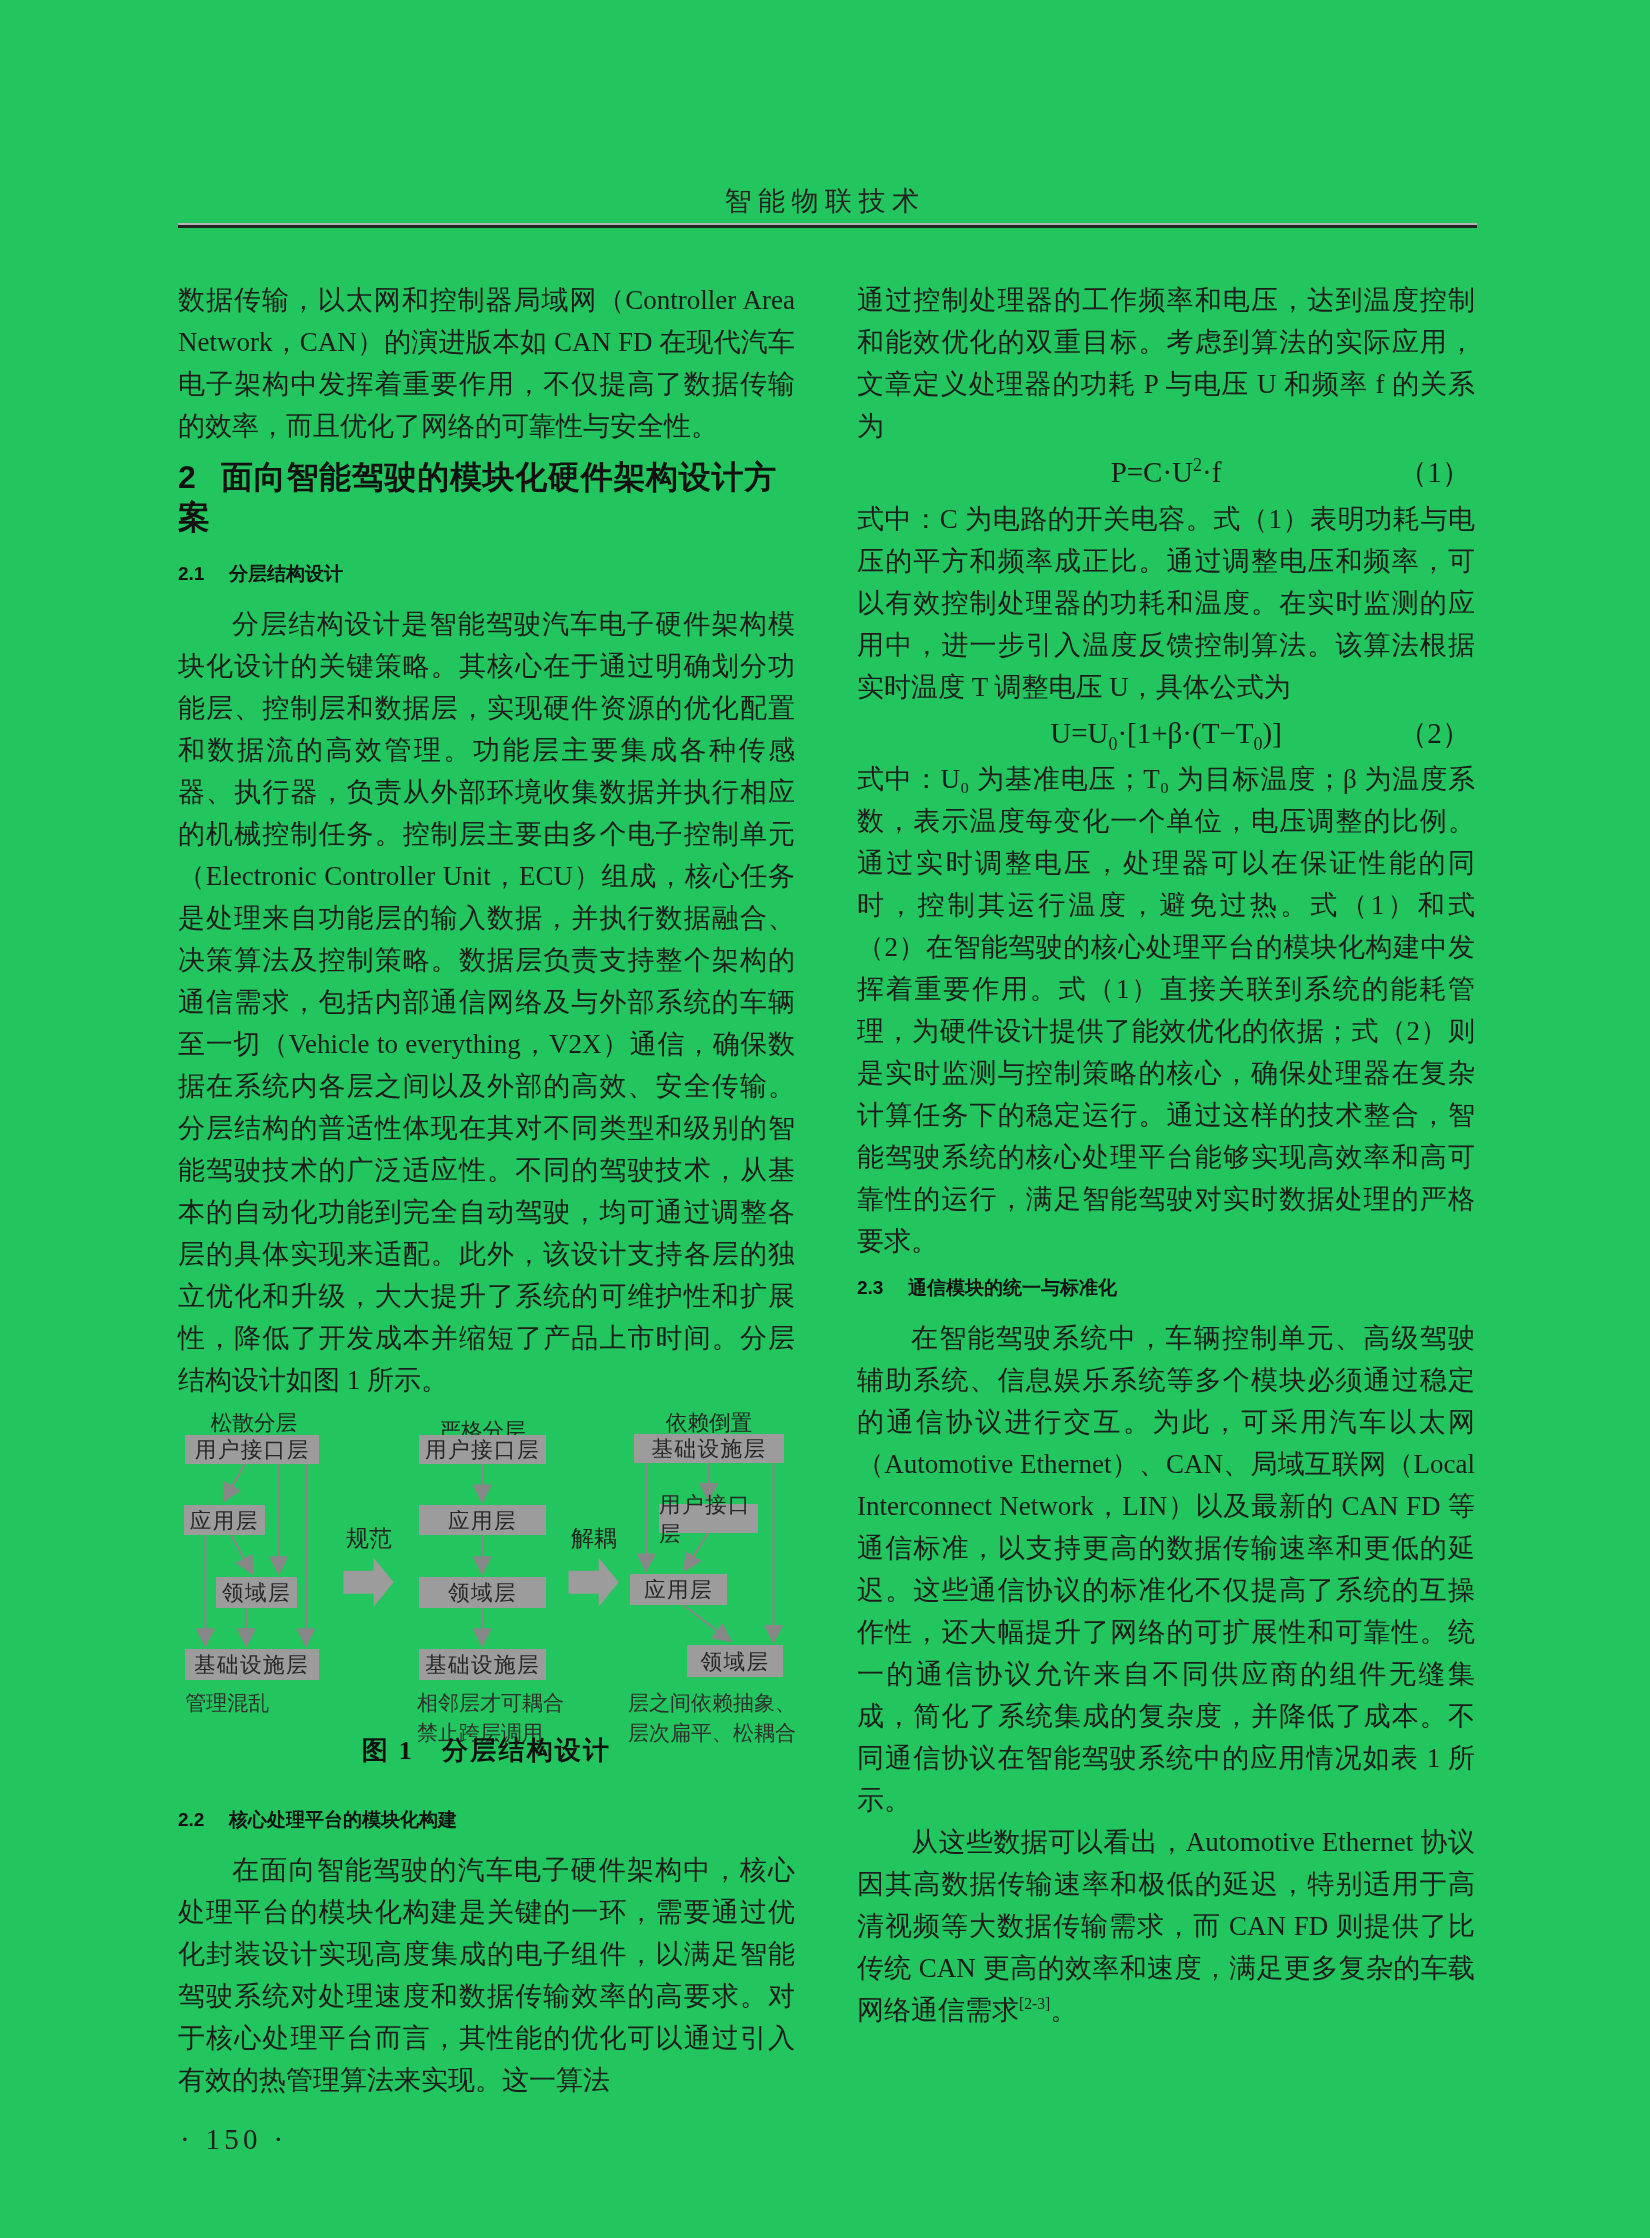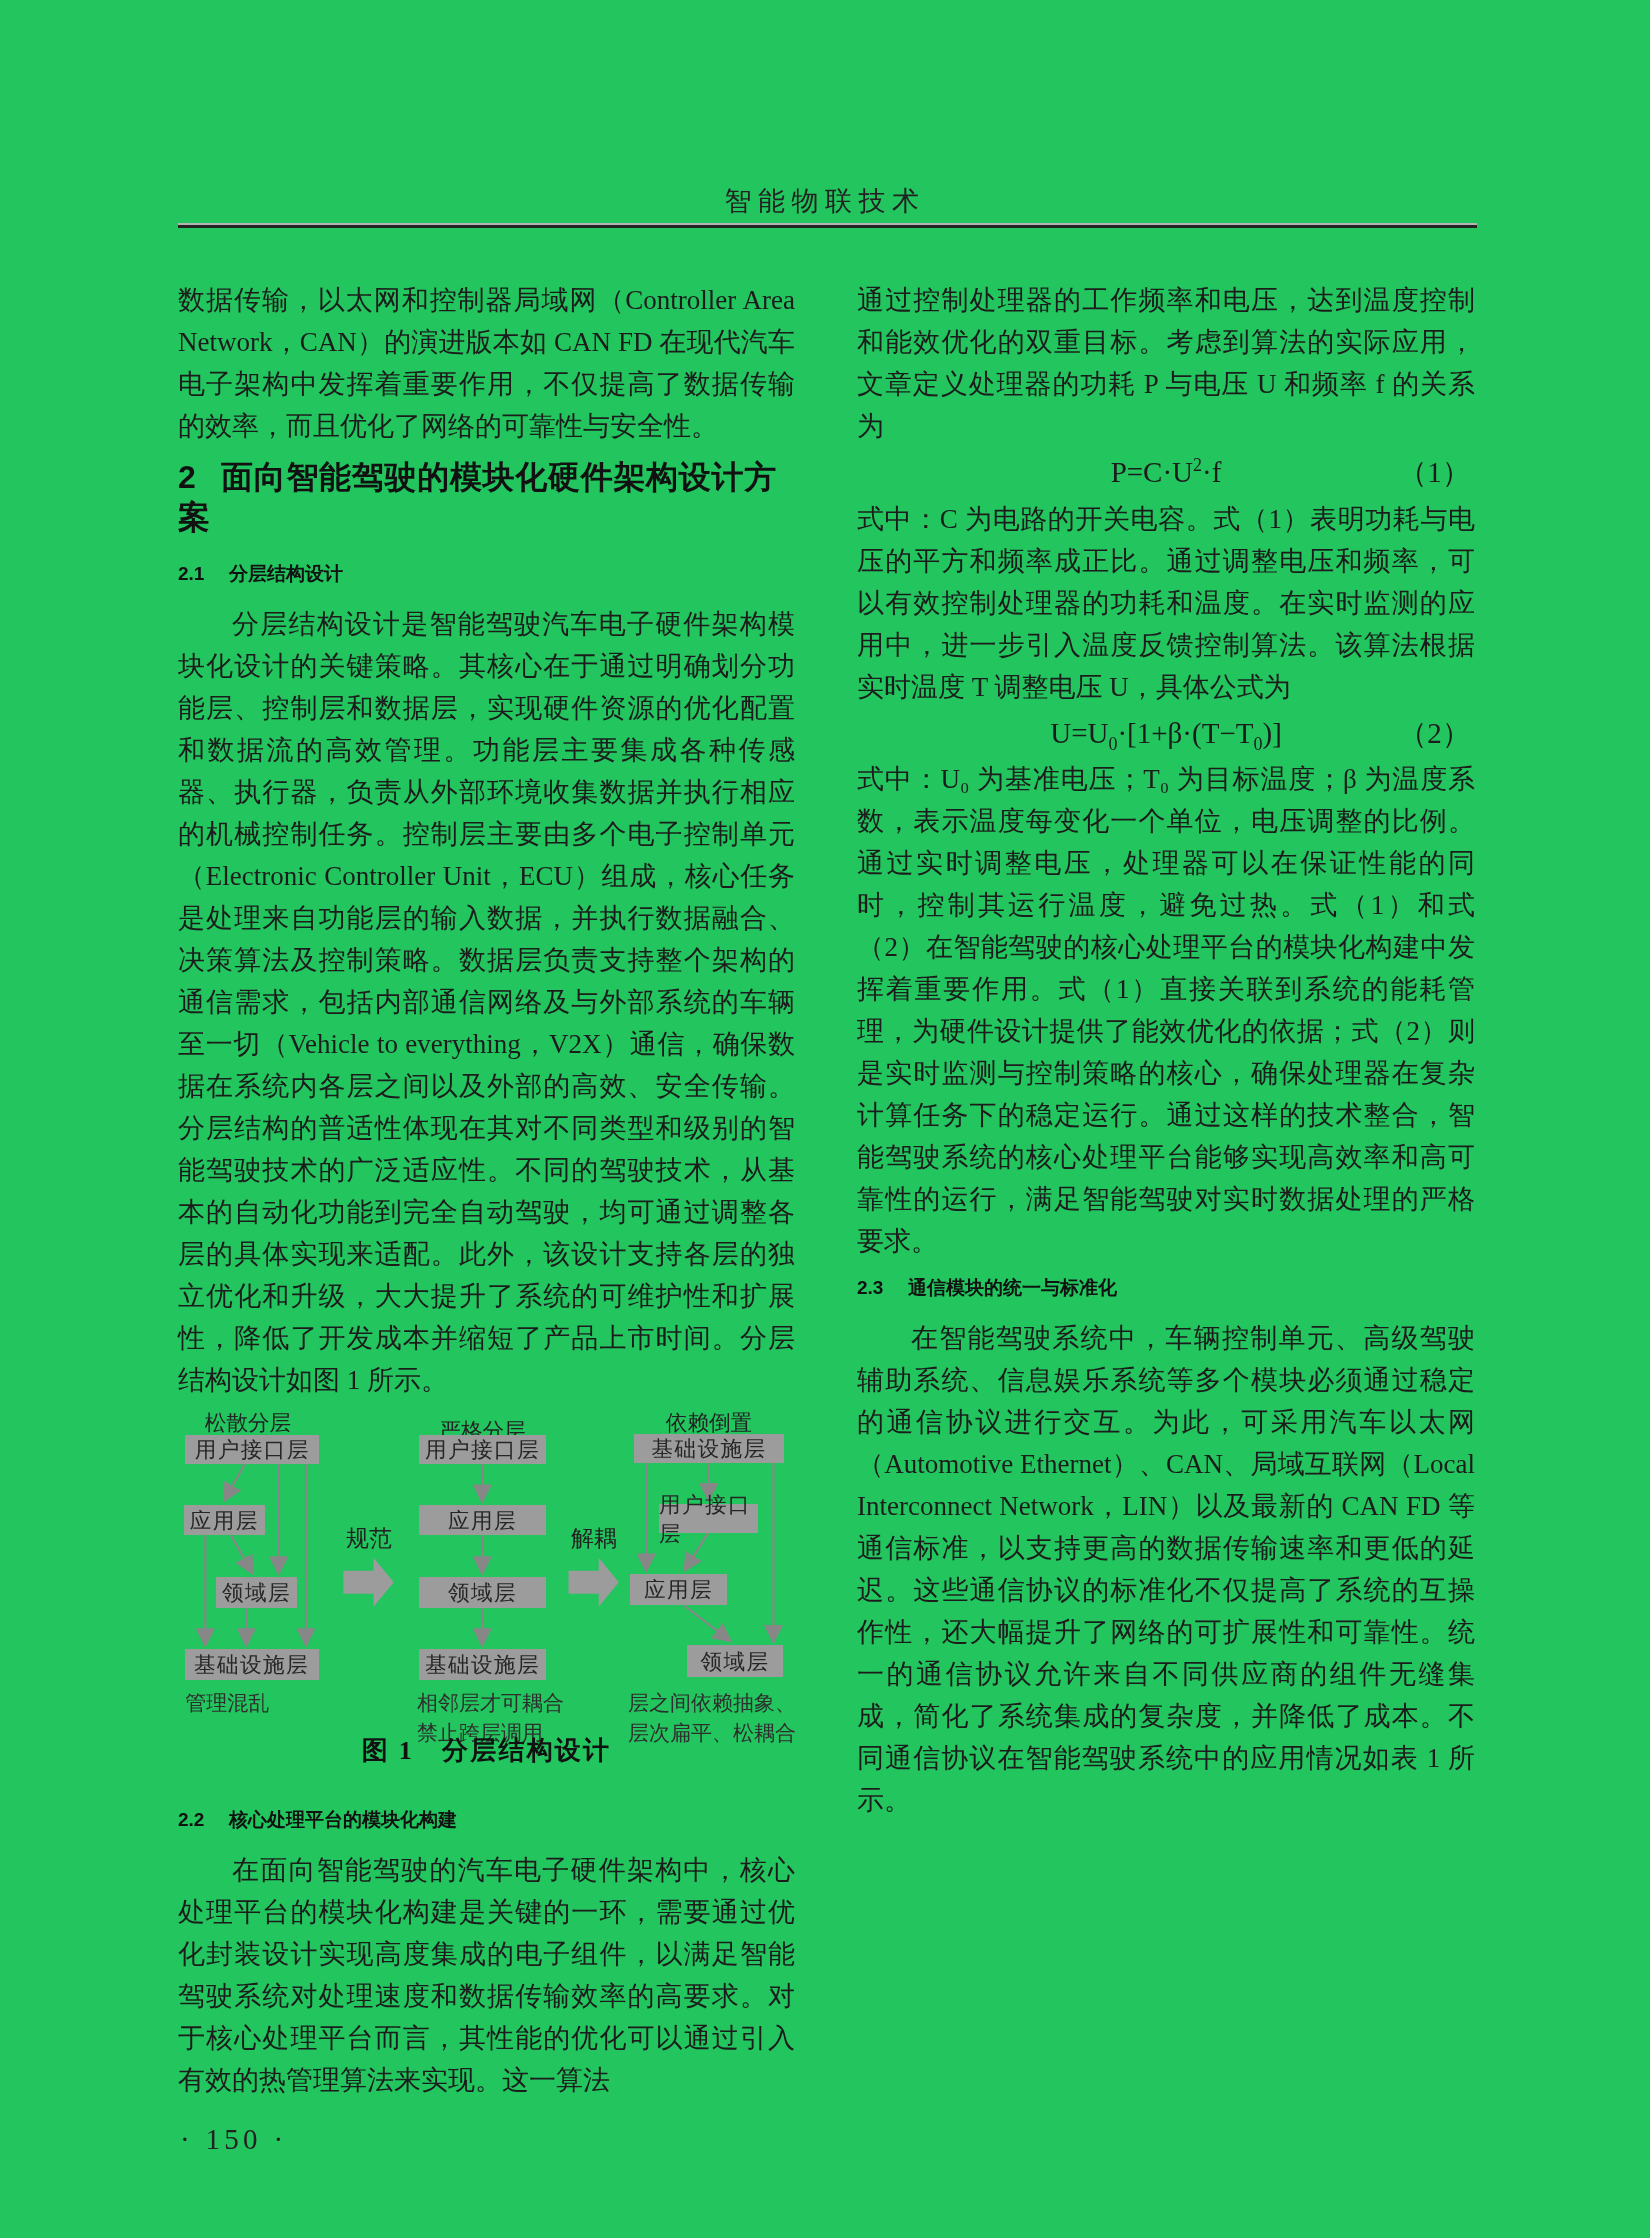--- a/index.html
+++ b/index.html
@@ -97,21 +97,21 @@
         <line x1="651" y1="76" x2="651" y2="223" stroke="#878787" stroke-width="3" marker-end="url(#ah)"></line>
         <line x1="738" y1="76" x2="738" y2="125" stroke="#878787" stroke-width="3" marker-end="url(#ah)"></line>
         <line x1="828" y1="76" x2="828" y2="322" stroke="#878787" stroke-width="3" marker-end="url(#ah)"></line>
         <line x1="738" y1="172" x2="706" y2="223" stroke="#878787" stroke-width="3" marker-end="url(#ah)"></line>
         <line x1="703" y1="274" x2="766" y2="322" stroke="#878787" stroke-width="3" marker-end="url(#ah)"></line>
 
         <polygon points="230,226 272,226 272,208 300,242 272,276 272,258 230,258" fill="#9c9c9c"></polygon>
         <polygon points="543,226 585,226 585,208 613,242 585,276 585,258 543,258" fill="#9c9c9c"></polygon>
       </svg>
 
-      <div class="ttl" style="left:3px;top:0;width:134px;">松散分层</div>
+      <div class="ttl" style="left:9px;top:0;width:134px;">松散分层</div>
       <div class="ttl" style="left:241px;top:8px;width:127px;">严格分层</div>
       <div class="ttl" style="left:456px;top:0;width:150px;">依赖倒置</div>
 
       <div class="bx" style="left:7.2px;top:27px;width:134px;height:29px;">用户接口层</div>
       <div class="bx" style="left:5.8px;top:97px;width:81px;height:30px;">应用层</div>
       <div class="bx" style="left:38px;top:169px;width:81px;height:31px;">领域层</div>
       <div class="bx" style="left:6.5px;top:241px;width:134px;height:31px;">基础设施层</div>
 
       <div class="bx" style="left:241px;top:27px;width:127px;height:29px;">用户接口层</div>
       <div class="bx" style="left:241px;top:97px;width:127px;height:30px;">应用层</div>
@@ -165,17 +165,18 @@
     </div>
 
     <p class="body">式中：U₀ 为基准电压；T₀ 为目标温度；β 为温度系数，表示温度每变化一个单位，电压调整的比例。通过实时调整电压，处理器可以在保证性能的同时，控制其运行温度，避免过热。式（1）和式（2）在智能驾驶的核心处理平台的模块化构建中发挥着重要作用。式（1）直接关联到系统的能耗管理，为硬件设计提供了能效优化的依据；式（2）则是实时监测与控制策略的核心，确保处理器在复杂计算任务下的稳定运行。通过这样的技术整合，智能驾驶系统的核心处理平台能够实现高效率和高可靠性的运行，满足智能驾驶对实时数据处理的严格要求。</p>
 
     <div class="h-sub" style="margin-top:8.6px;">
       <span class="num">2.3</span><span>通信模块的统一与标准化</span>
     </div>
 
     <p class="body indent">在智能驾驶系统中，车辆控制单元、高级驾驶辅助系统、信息娱乐系统等多个模块必须通过稳定的通信协议进行交互。为此，可采用汽车以太网（Automotive Ethernet）、CAN、局域互联网（Local Interconnect Network，LIN）以及最新的 CAN FD 等通信标准，以支持更高的数据传输速率和更低的延迟。这些通信协议的标准化不仅提高了系统的互操作性，还大幅提升了网络的可扩展性和可靠性。统一的通信协议允许来自不同供应商的组件无缝集成，简化了系统集成的复杂度，并降低了成本。不同通信协议在智能驾驶系统中的应用情况如表 1 所示。</p>
 
+    <p class="body indent"><span>从这些数据可以看出，Automotive Ethernet 协议因其高数据传输速率和极低的延迟，特别适用于高清视频等大数据传输需求，而 CAN FD 则提供了比传统 CAN 更高的效率和速度，满足更多复杂的车载网络通信需求</span><sup class="ref">[2-3]</sup><span>。</span></p>
   </div>
 
   <div class="footer-page">· 150 ·</div>
 </div>
 
 
 </body></html>

